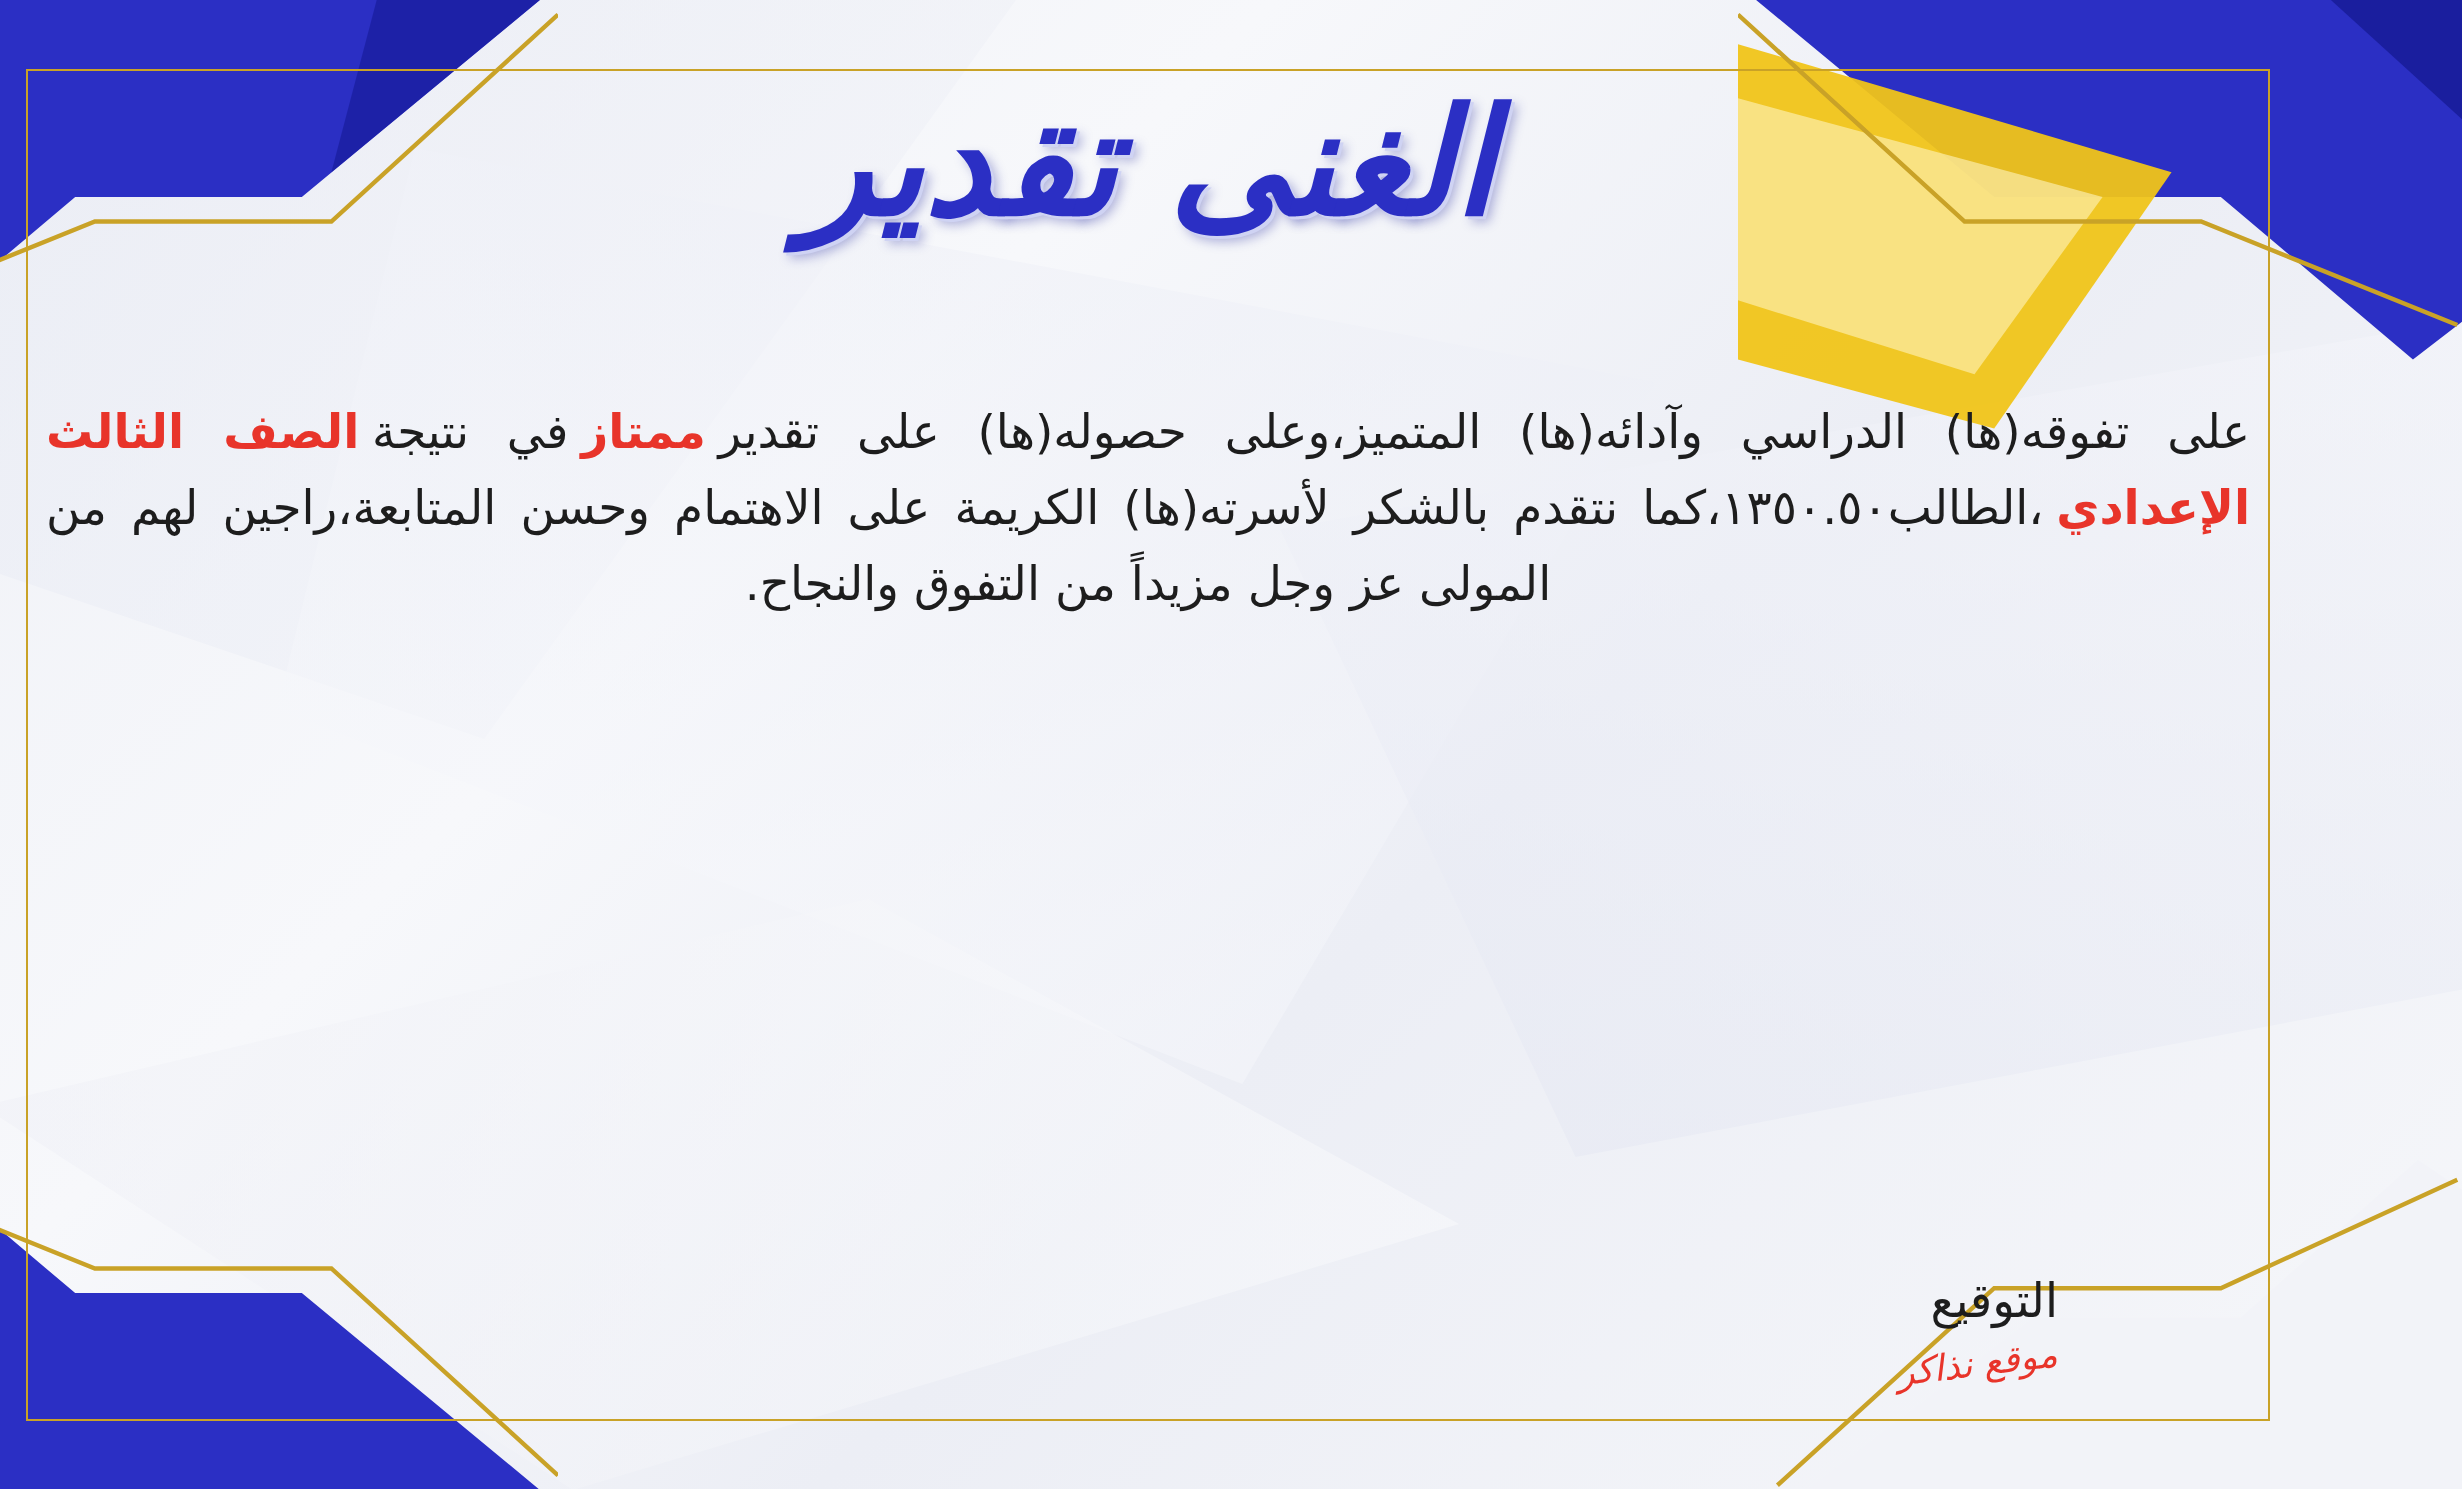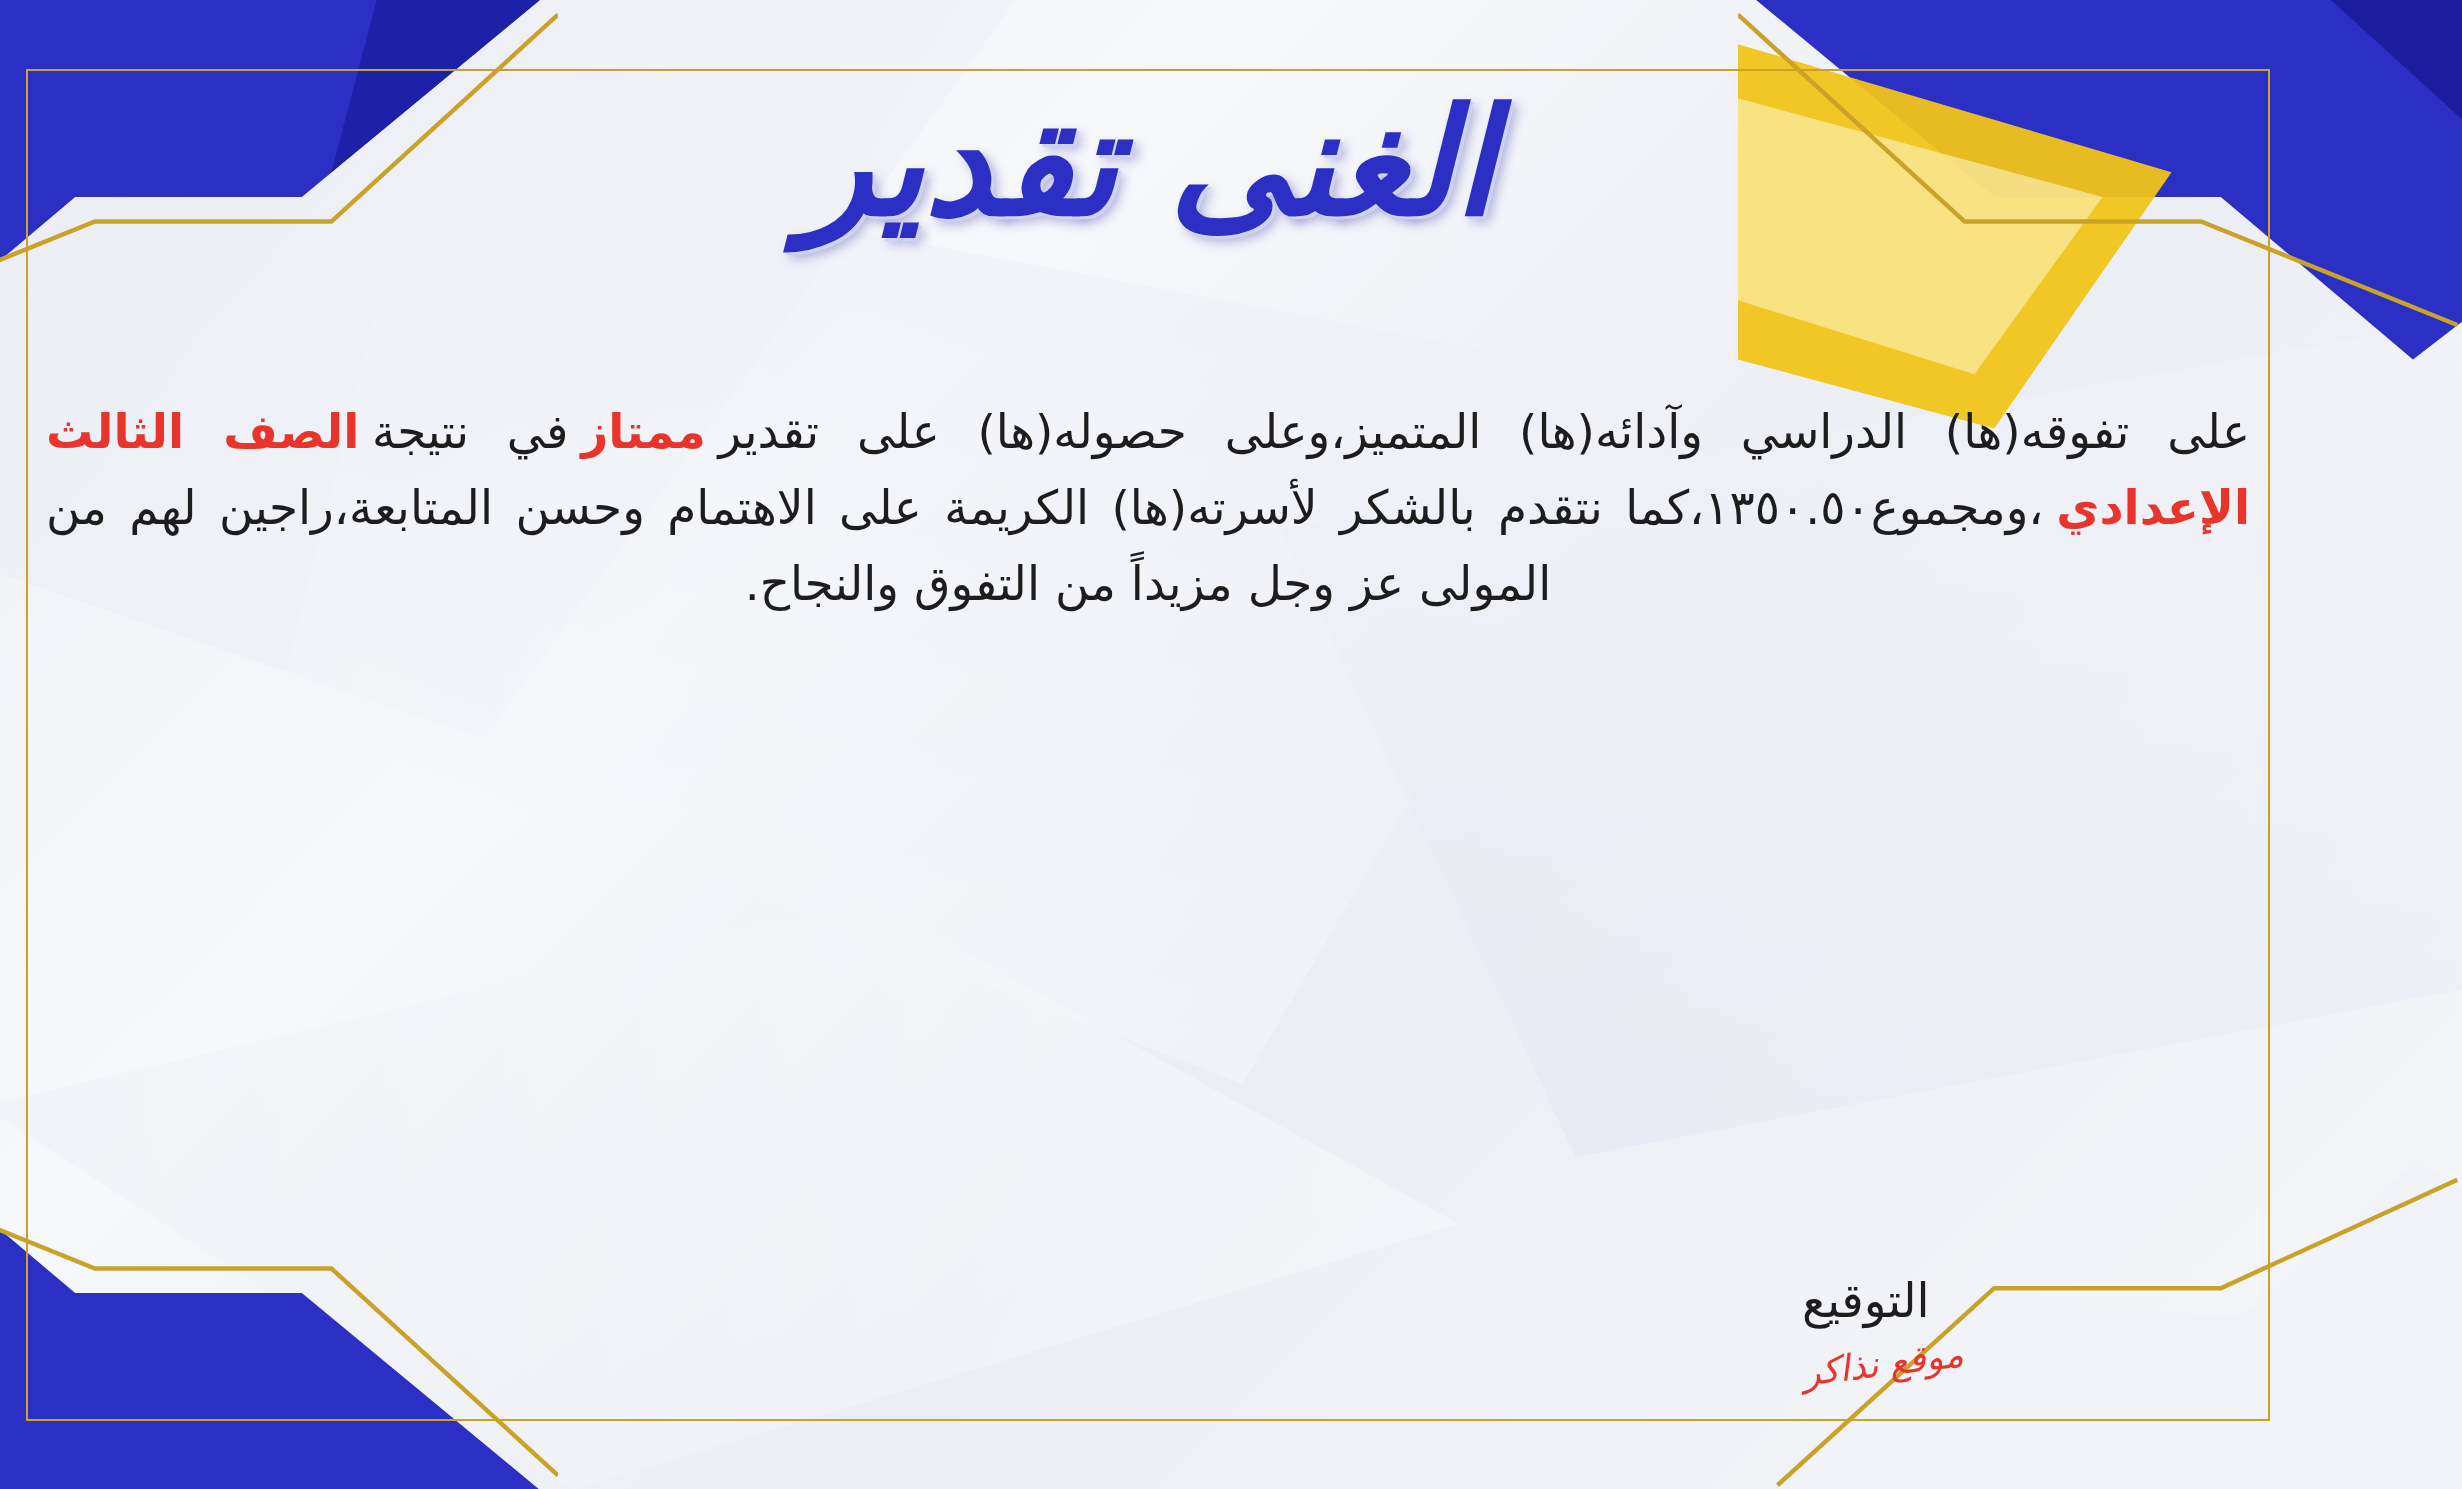--- a/index.html
+++ b/index.html
@@ -133,21 +133,21 @@
     padding: 0 12.8px;
   }
   .hl.grade { font-weight: 700; }
   .num { letter-spacing: 0.5px; }
 
   
   .signature-block {
     position: absolute;
     right: 404px;
     bottom: 106px;
-    text-align: left;
+    text-align: right;
     width: 256px;
   }
   .signature-label {
     font-size: 47px;
     color: #1d1d1d;
     margin-bottom: 14.8px;
   }
   .signature-script {
     font-family: "DejaVu Serif", serif;
     font-style: italic;
@@ -222,21 +222,21 @@
 
   <div class="title-wrap">
     <div class="title">الغنى تقدير</div>
   </div>
 
   <div class="body">
 
 
 
     <p class="para">
-      <span>على تفوقه(ها) الدراسي وآدائه(ها) المتميز،وعلى حصوله(ها) على تقدير</span><span class="hl">ممتاز</span><span>في نتيجة</span><span class="hl grade">الصف الثالث الإعدادي</span><span>،ومجموع</span><span class="num">١٣٥٠.٥٠</span><span>،كما نتقدم بالشكر لأسرته(ها) الكريمة على الاهتمام وحسن المتابعة،راجين لهم من المولى عز وجل مزيداً من التفوق والنجاح.</span>
+      <span>على تفوقه(ها) الدراسي وآدائه(ها) المتميز،وعلى حصوله(ها) على تقدير</span><span class="hl">ممتاز</span><span>في نتيجة</span><span class="hl grade">الصف الثالث الإعدادي</span><span>،الطالب</span><span class="num">١٣٥٠.٥٠</span><span>،كما نتقدم بالشكر لأسرته(ها) الكريمة على الاهتمام وحسن المتابعة،راجين لهم من المولى عز وجل مزيداً من التفوق والنجاح.</span>
     </p>
   </div>
 
   <div class="signature-block">
     <div class="signature-label">التوقيع</div>
     <div class="signature-script">موقع نذاكر</div>
   </div>
 
 
 </div>

